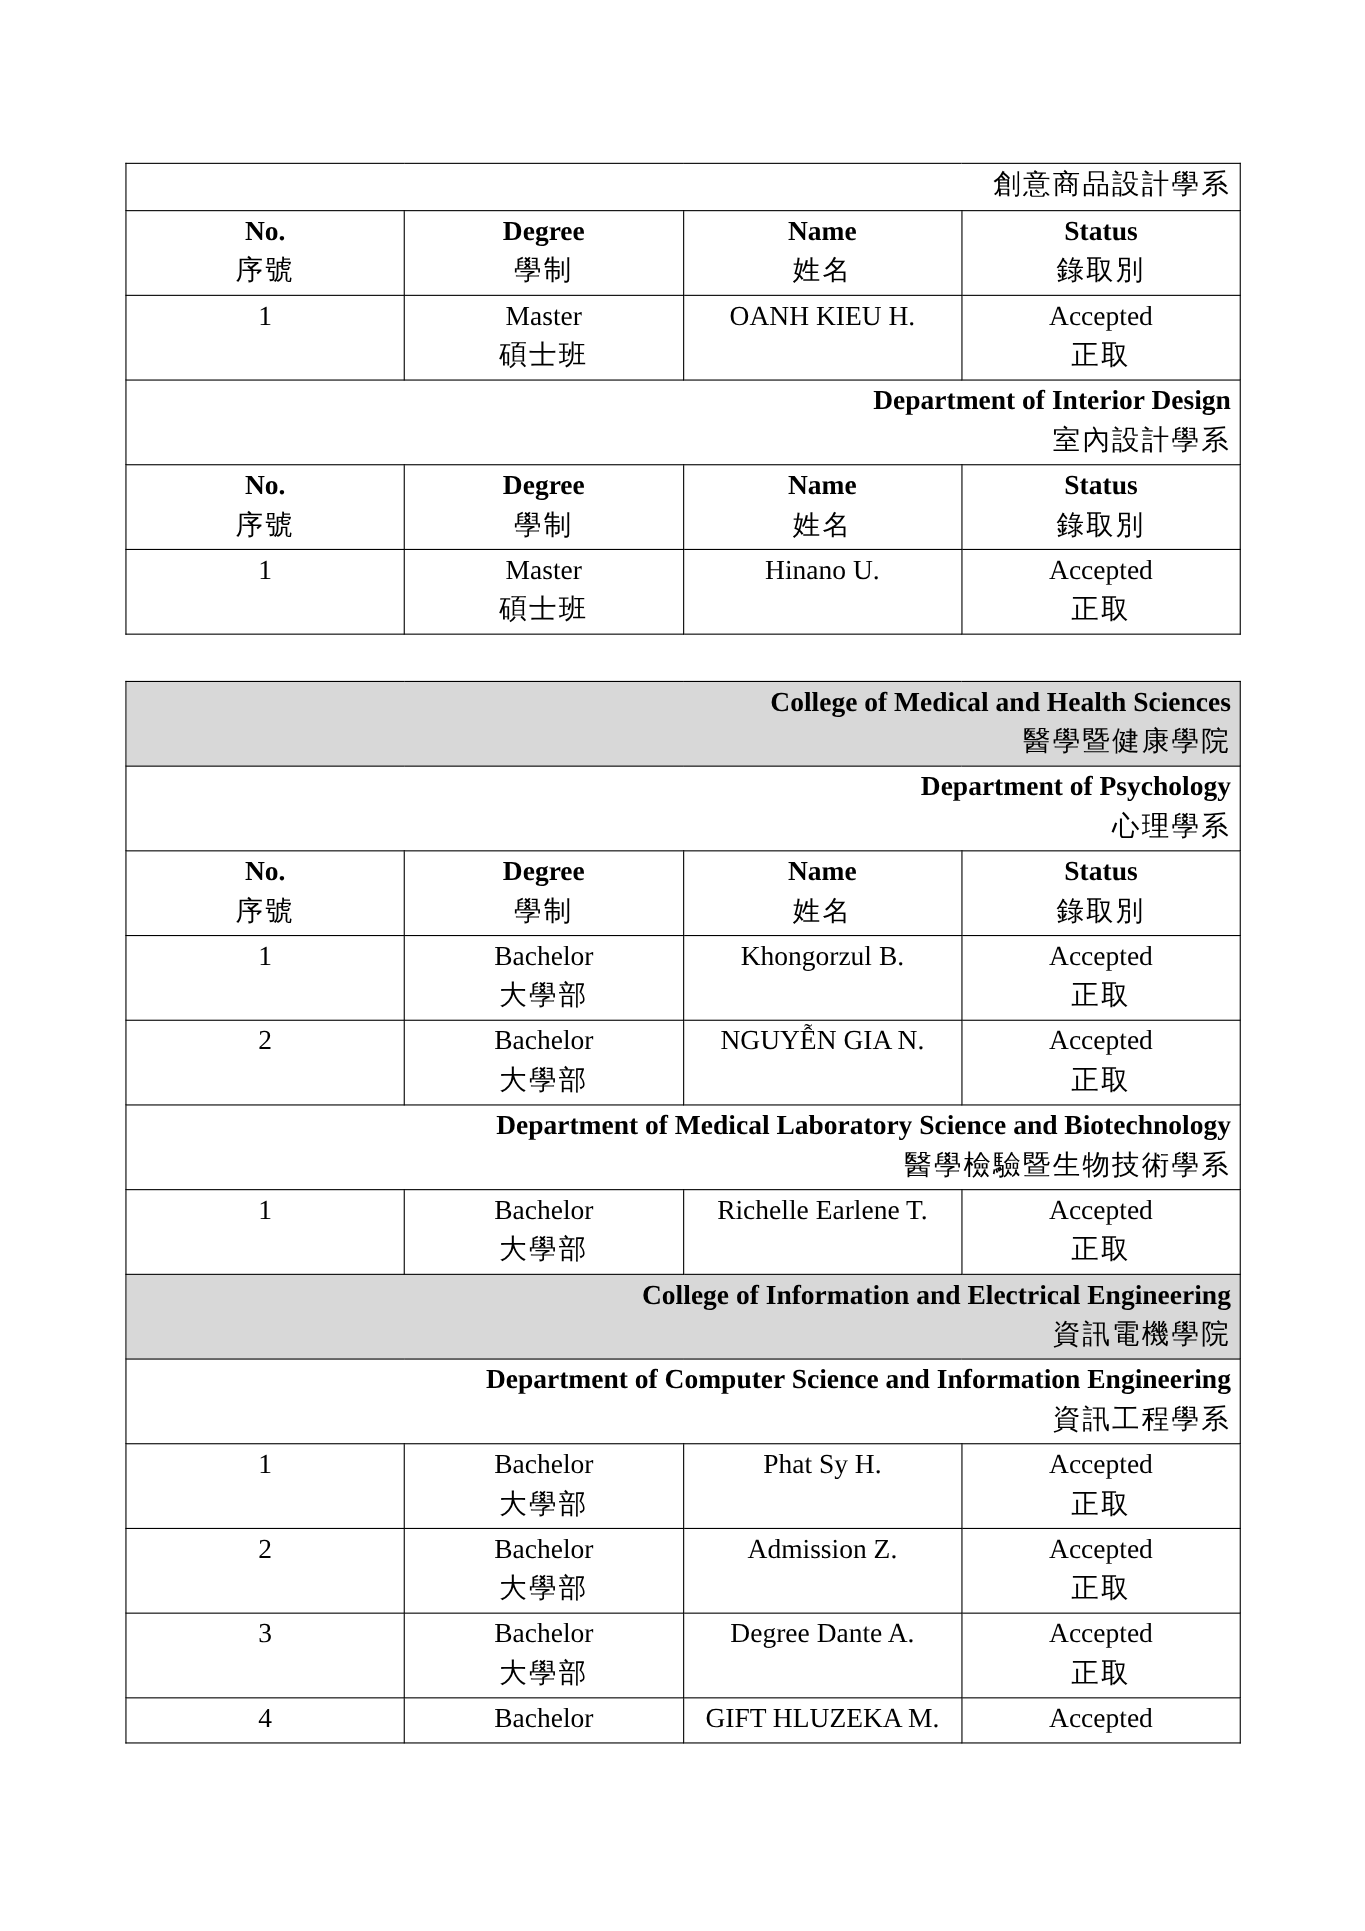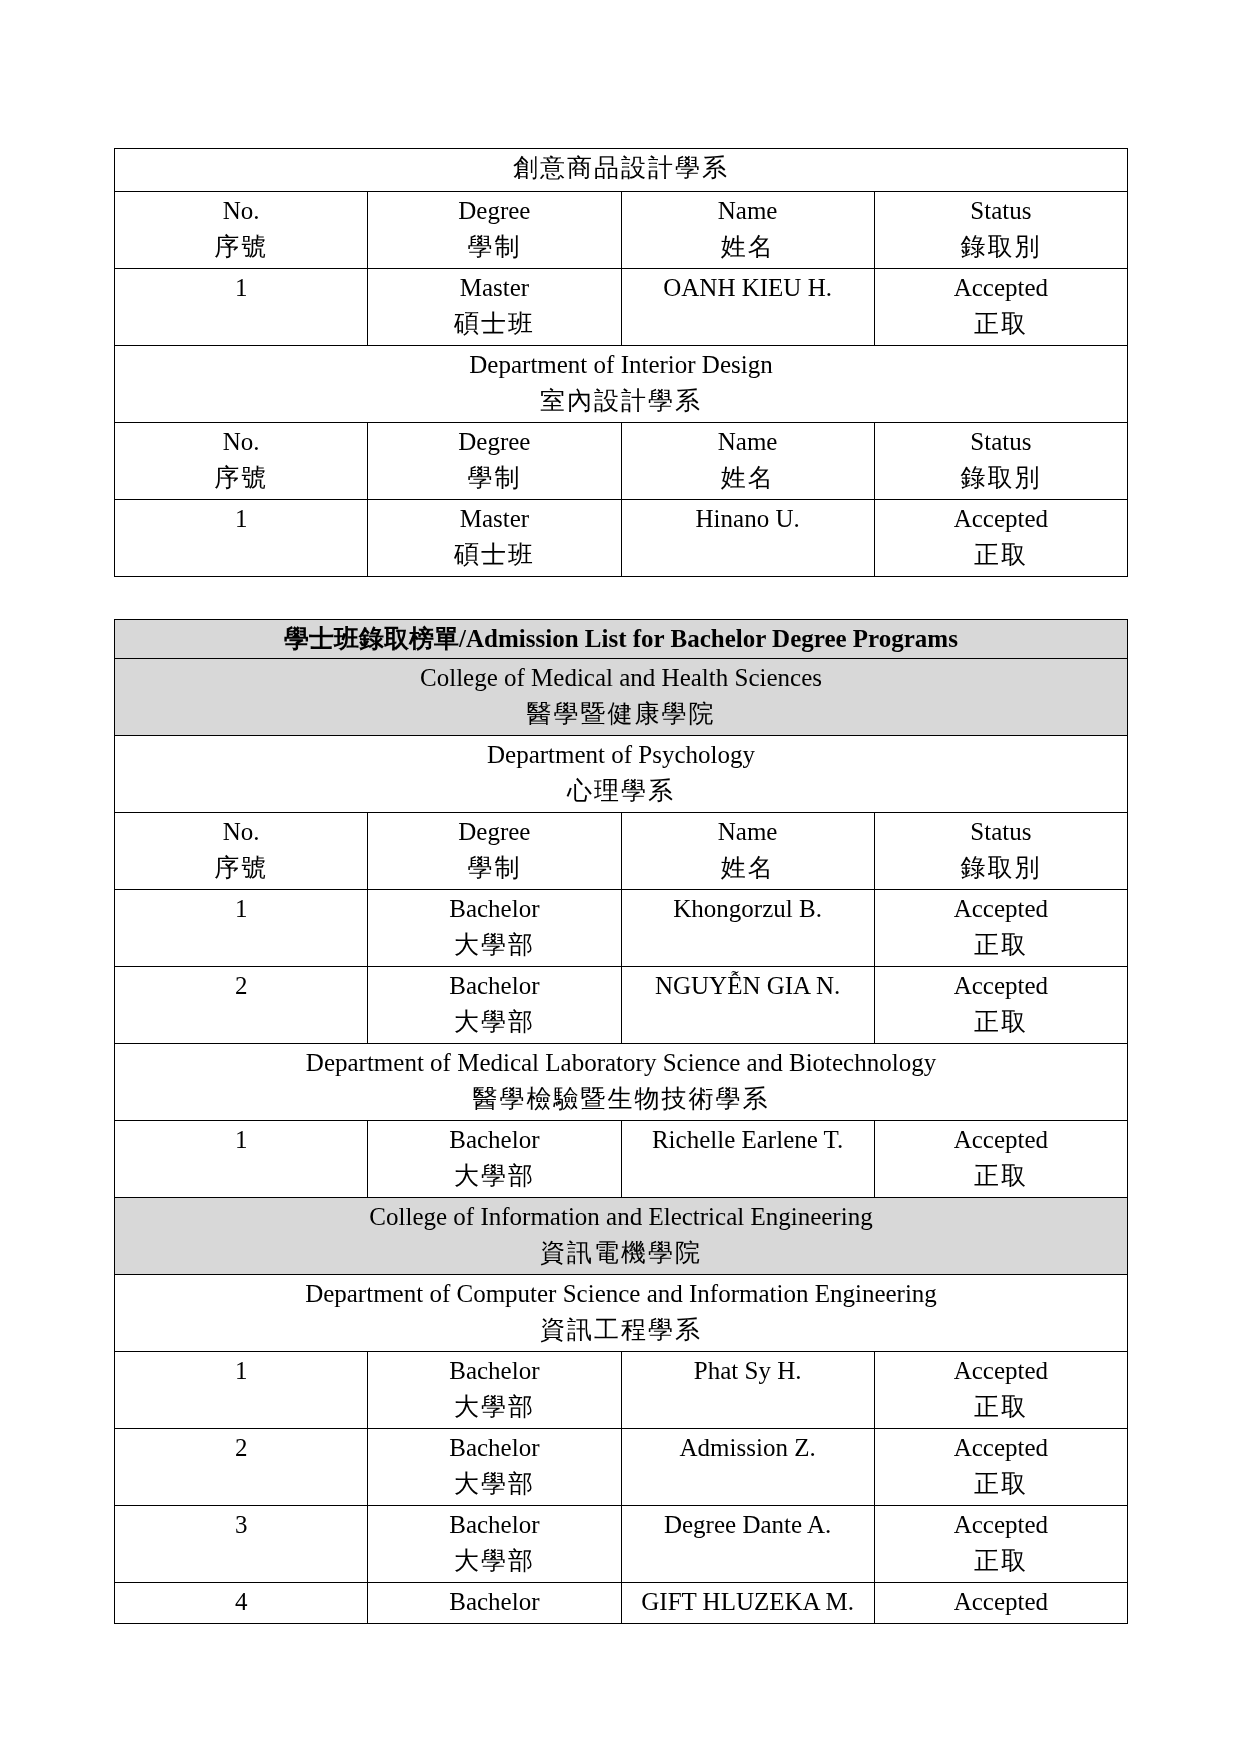--- a/index.html
+++ b/index.html
@@ -18,31 +18,31 @@
     border:1.5px solid #000;
     padding:1px 8px;
     font-size:25px;line-height:36px;
     vertical-align:top;
     overflow:hidden;
   }
   .t-master{margin-top:148px;}
   .t-bachelor{margin-top:42px;}
   td.c{text-align:center;}
   td.mid{vertical-align:middle;}
-  .en-bold{font-weight:normal;}
+  .en-bold{font-weight:bold;}
   .zh{letter-spacing:2px;}
   .gray{background:#d8d8d8;}
   .r-dept1 td{height:40px;}
   .r-dept2 td{height:74px;}
   .r-hdr td{height:74px;}
   .r-data td{height:74px;}
   .r-banner td{height:36px;}
   .r-half td{height:38px;}
   .banner-td{text-align:center;font-weight:bold;}
-  .section-td{text-align:center;}
+  .section-td{text-align:right;}
 </style>
 </head>
 <body>
 
 <div class="page">
 
   <table class="adm t-master">
     <colgroup>
         <col>
         <col>
@@ -132,23 +132,20 @@
 
   <table class="adm t-bachelor">
     <colgroup>
         <col>
         <col>
         <col>
         <col>
       </colgroup>
     <tbody>
 
-      <tr class="r-banner">
-        <td colspan="4" class="banner-td gray">學士班錄取榜單/Admission List for Bachelor Degree Programs</td>
-      </tr>
 
       <tr class="r-dept2">
         <td colspan="4" class="section-td gray">
           <div class="en-bold">College of Medical and Health Sciences</div>
           <div class="zh">醫學暨健康學院</div>
         </td>
       </tr>
 
       <tr class="r-dept2">
         <td colspan="4" class="section-td">

